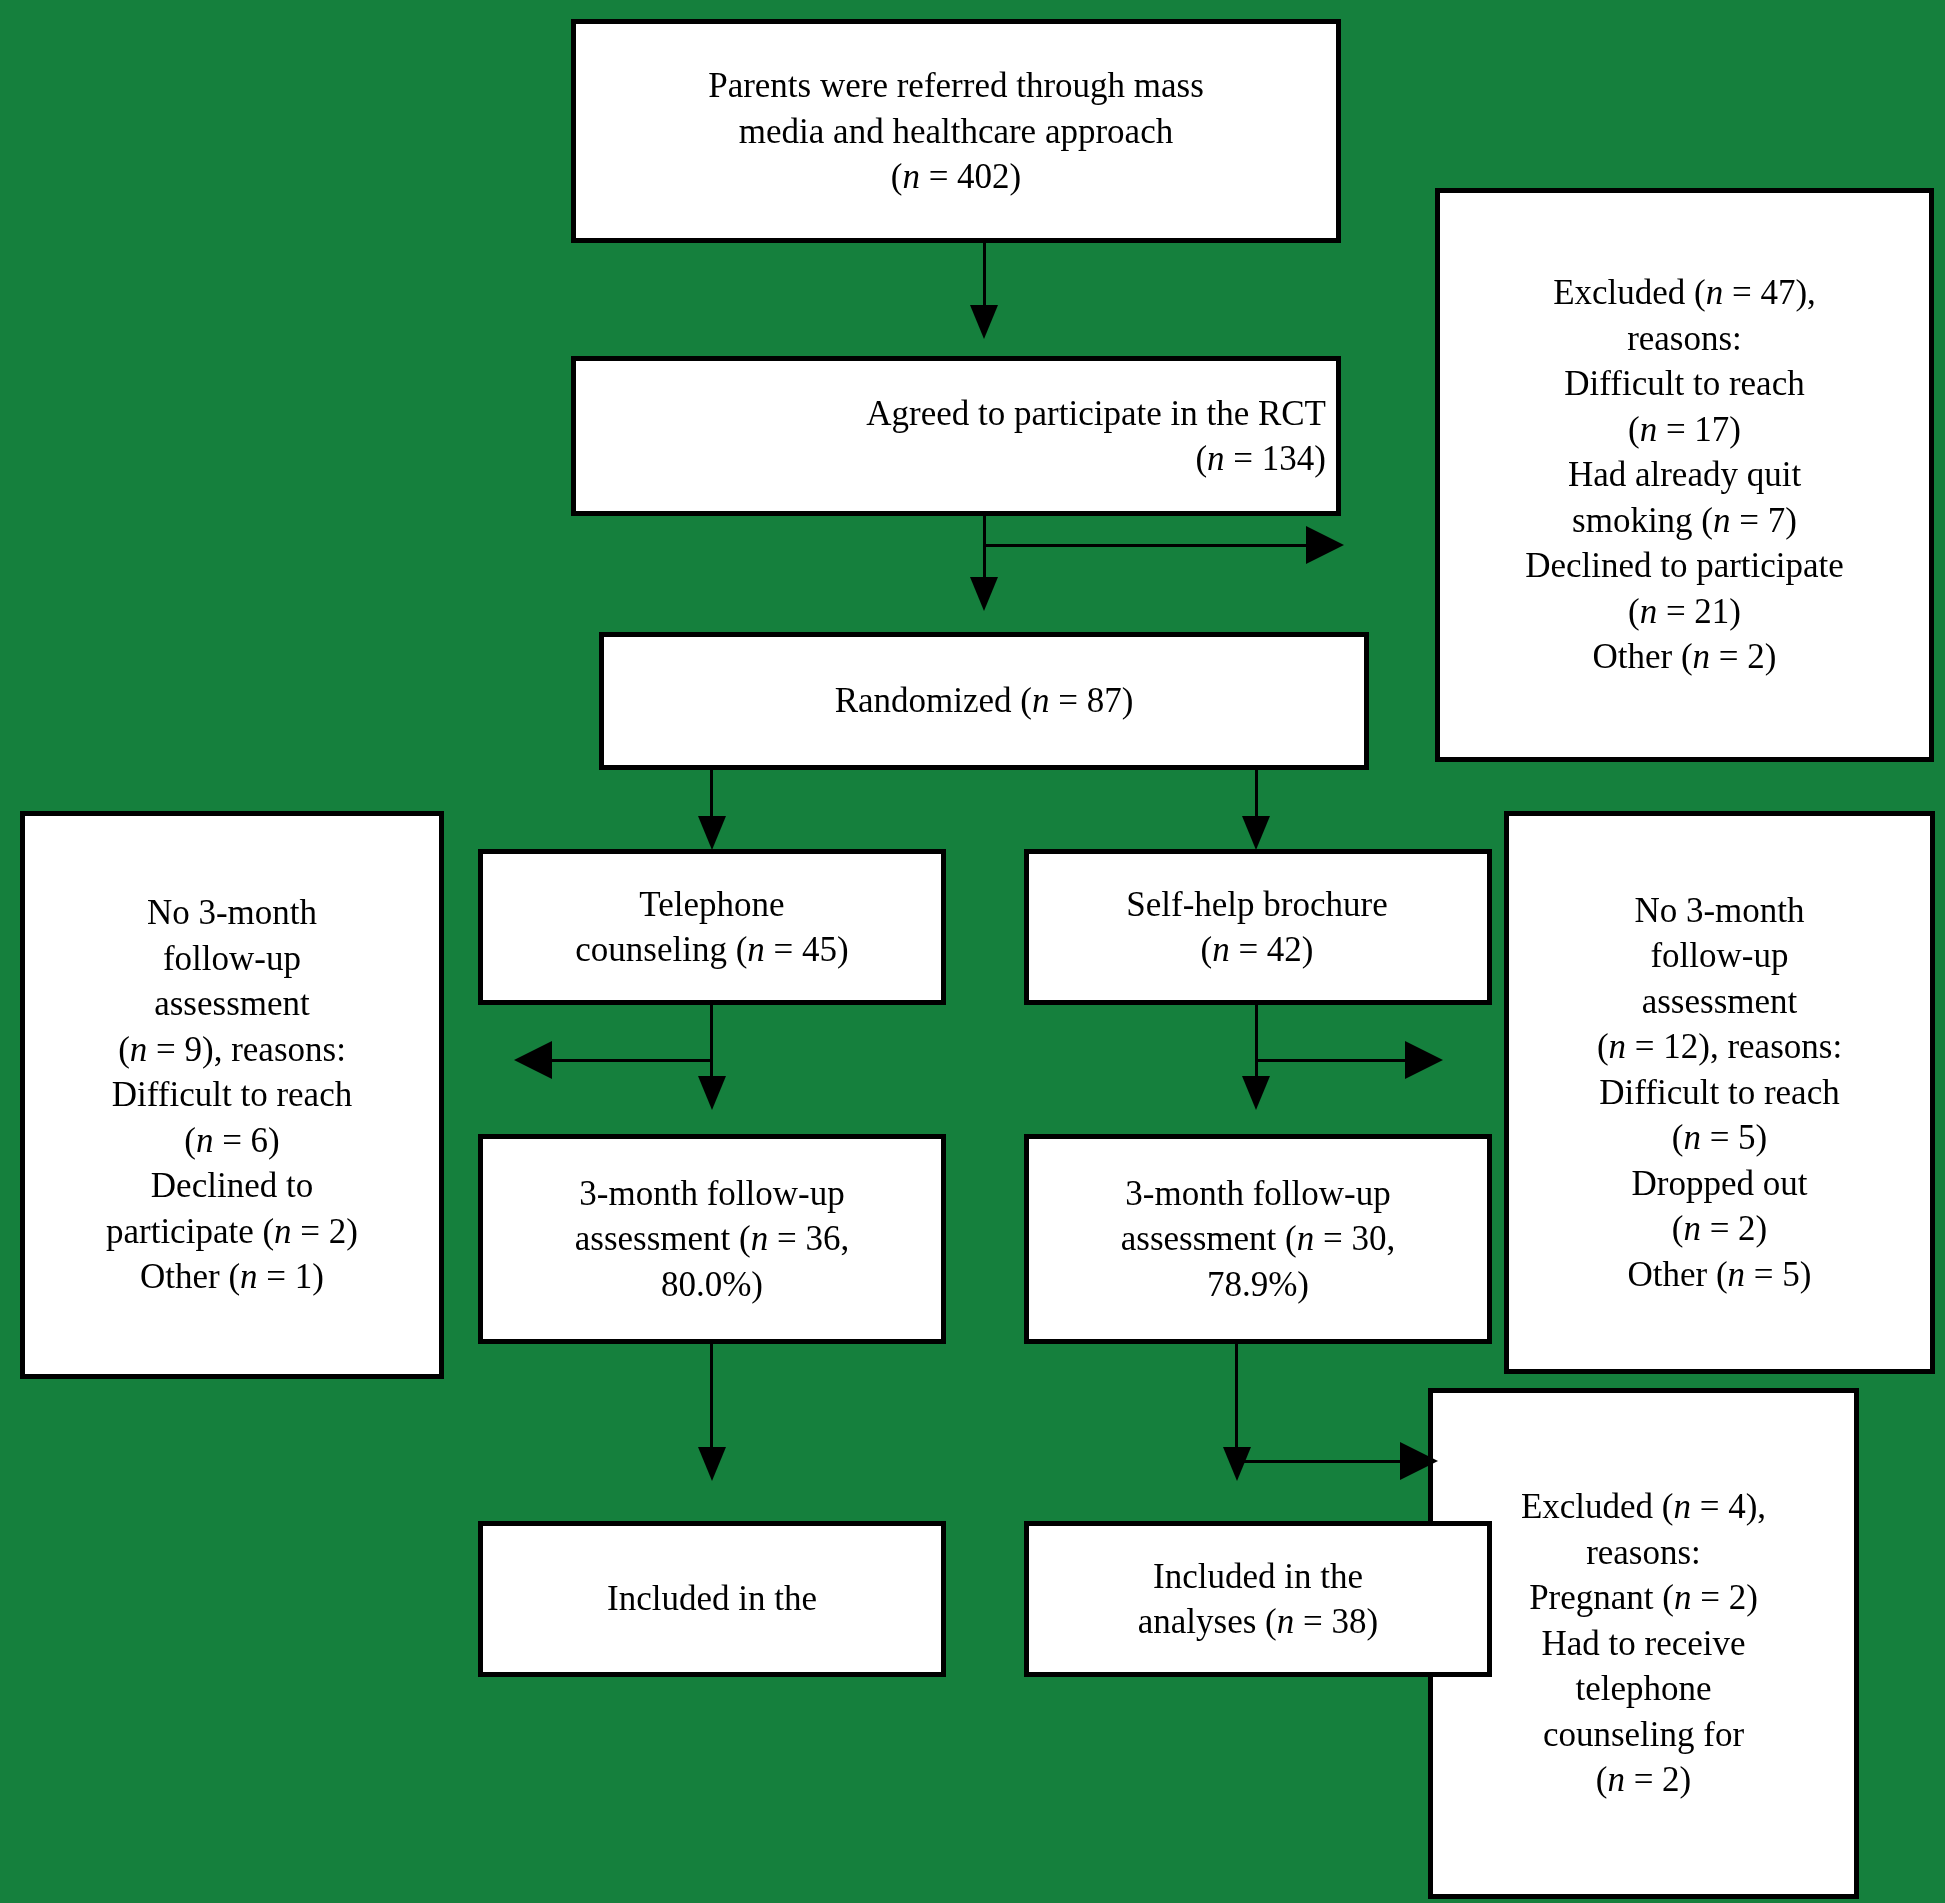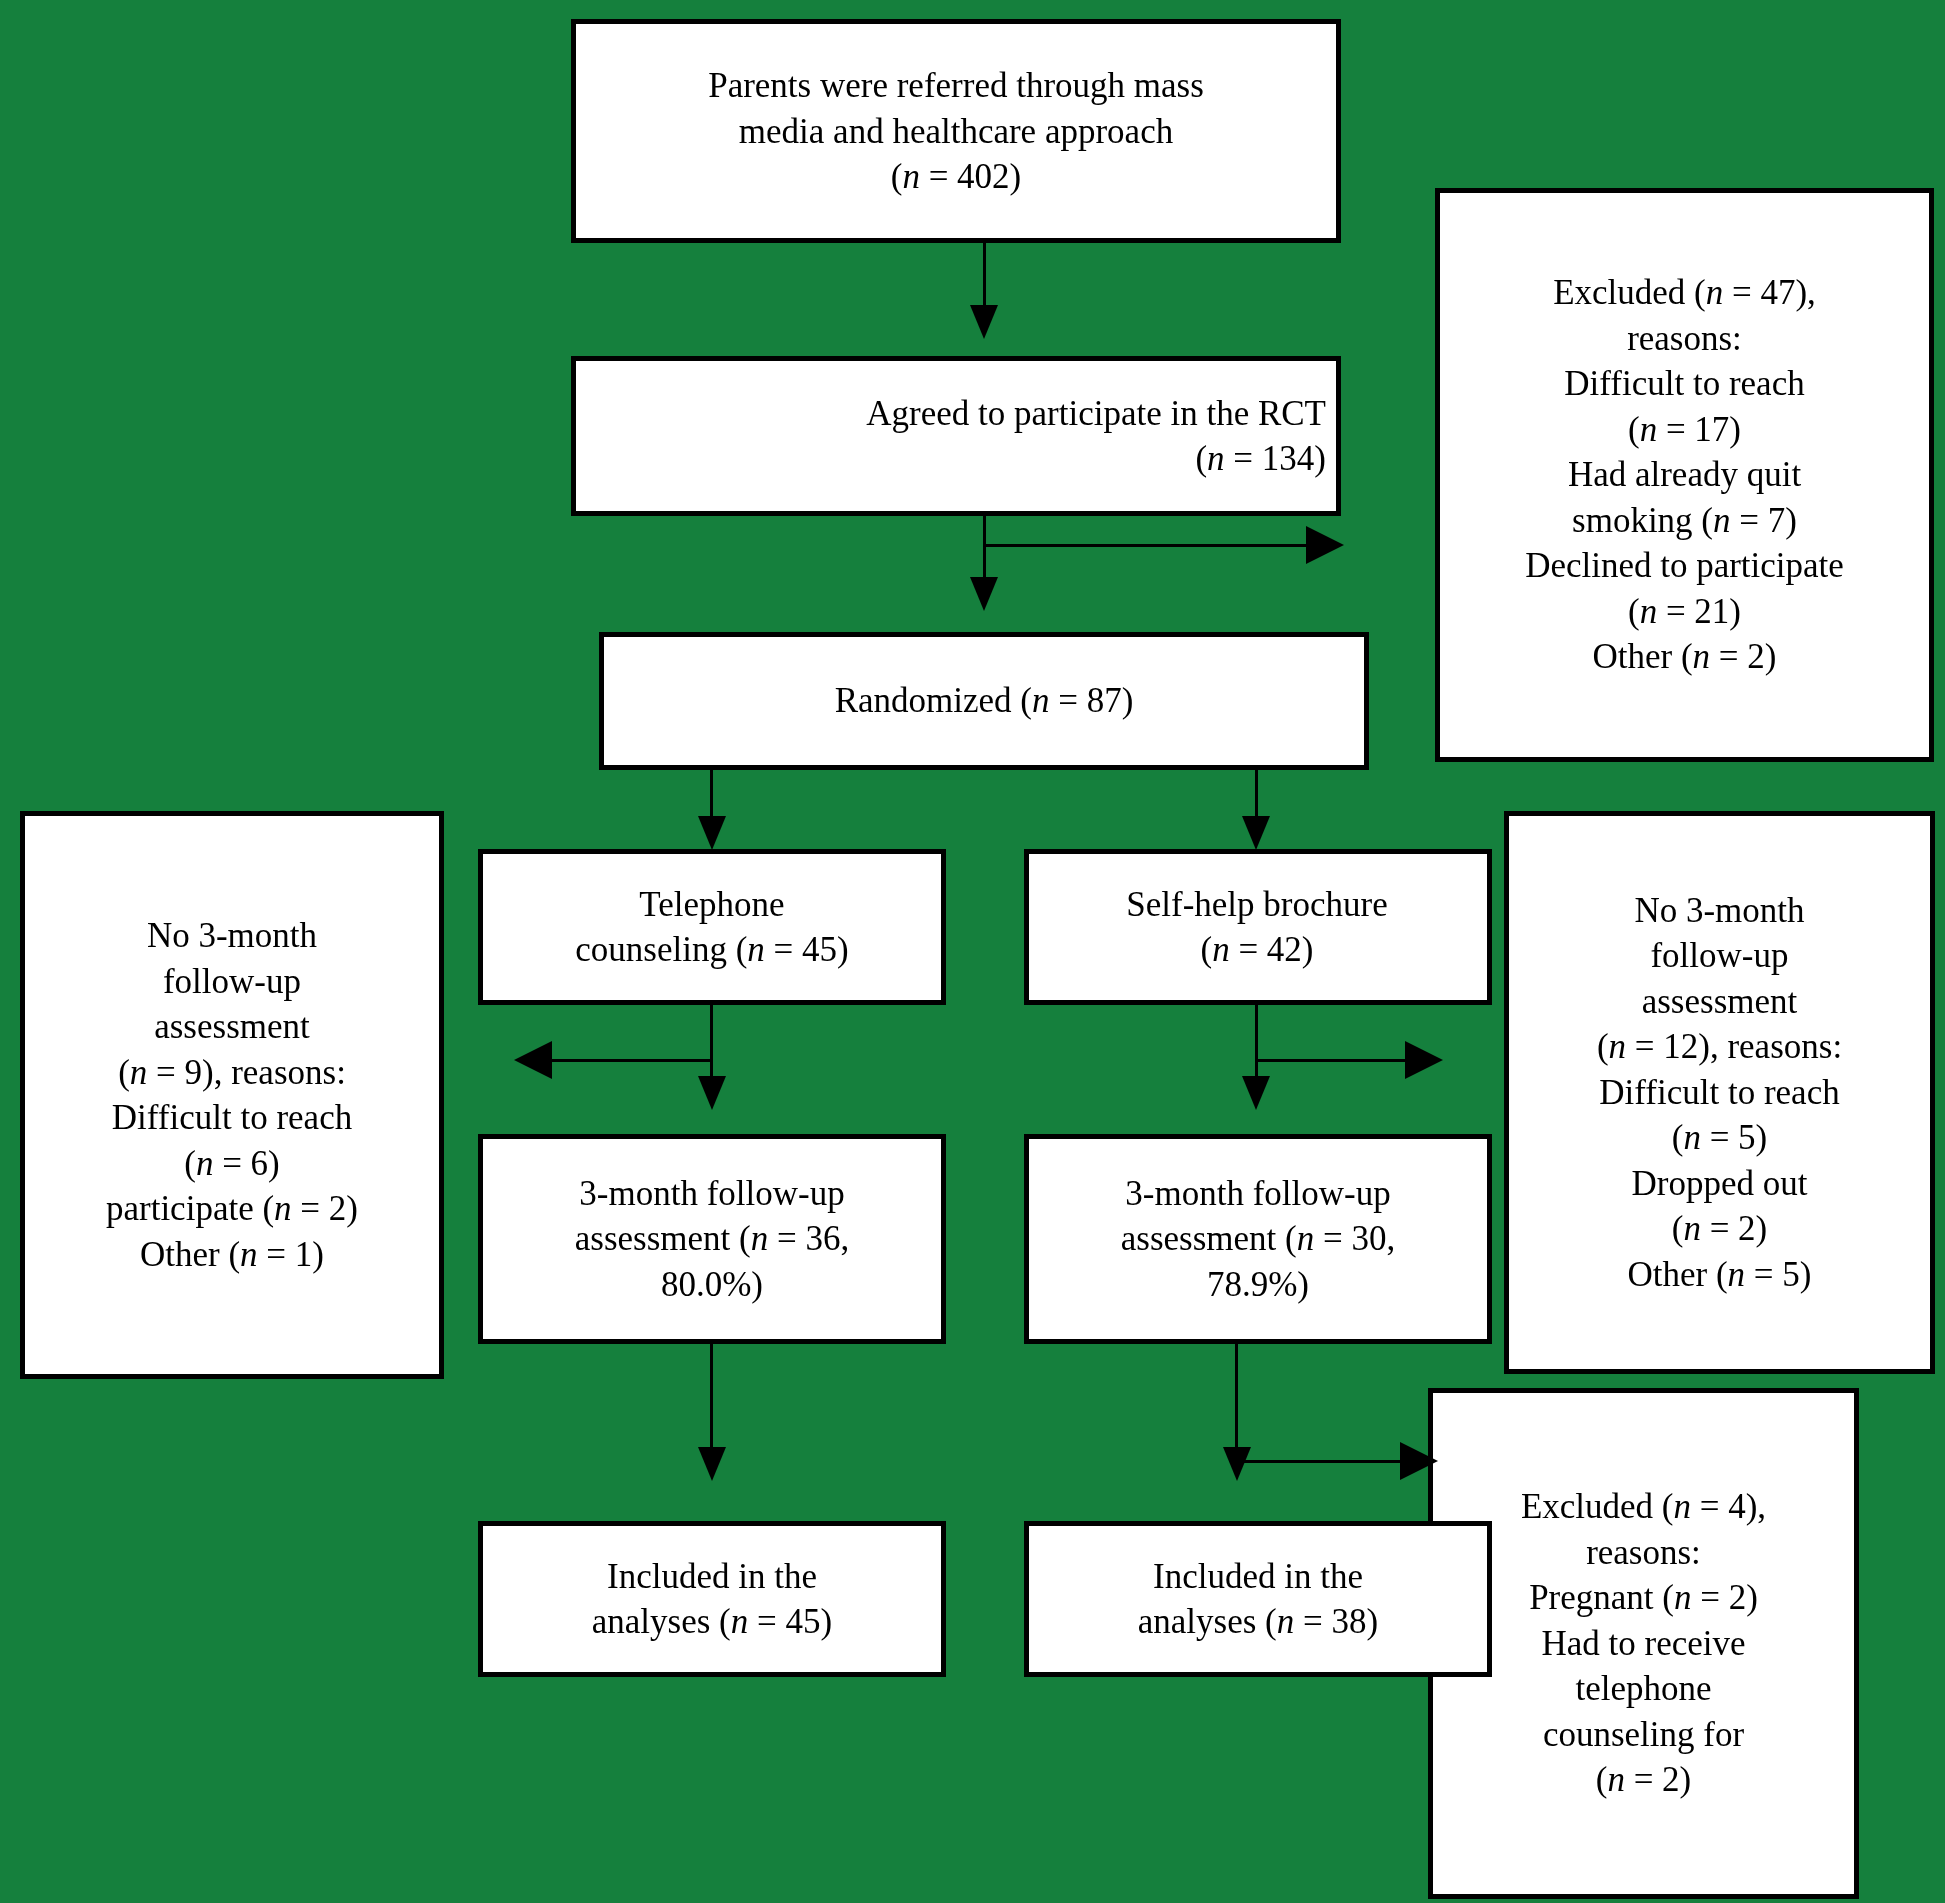--- a/index.html
+++ b/index.html
@@ -119,20 +119,21 @@
   </div>
 
   <div class="node" style="left:20px; top:811px; width:424px; height:568px;">
     <div class="txt">
       <div>No 3-month</div>
       <div>follow-up</div>
       <div>assessment</div>
       <div>(<em>n</em> = 9), reasons:</div>
       <div>Difficult to reach</div>
       <div>(<em>n</em> = 6)</div>
+      <div>Declined to</div>
       <div>participate (<em>n</em> = 2)</div>
       <div>Other (<em>n</em> = 1)</div>
     </div>
   </div>
 
   <div class="node" style="left:1504px; top:811px; width:431px; height:563px;">
     <div class="txt">
       <div>No 3-month</div>
       <div>follow-up</div>
       <div>assessment</div>
@@ -169,21 +170,20 @@
       <div>Had to receive</div>
       <div>telephone</div>
       <div>counseling for</div>
       <div>(<em>n</em> = 2)</div>
     </div>
   </div>
 
   <div class="node" style="left:478px; top:1521px; width:468px; height:156px;">
     <div class="txt">
       <div>Included in the</div>
-      <div>analyses (<em>n</em> = 45)</div>
     </div>
   </div>
 
   <div class="node" style="left:1024px; top:1521px; width:468px; height:156px;">
     <div class="txt">
       <div>Included in the</div>
       <div>analyses (<em>n</em> = 38)</div>
     </div>
   </div>
 

